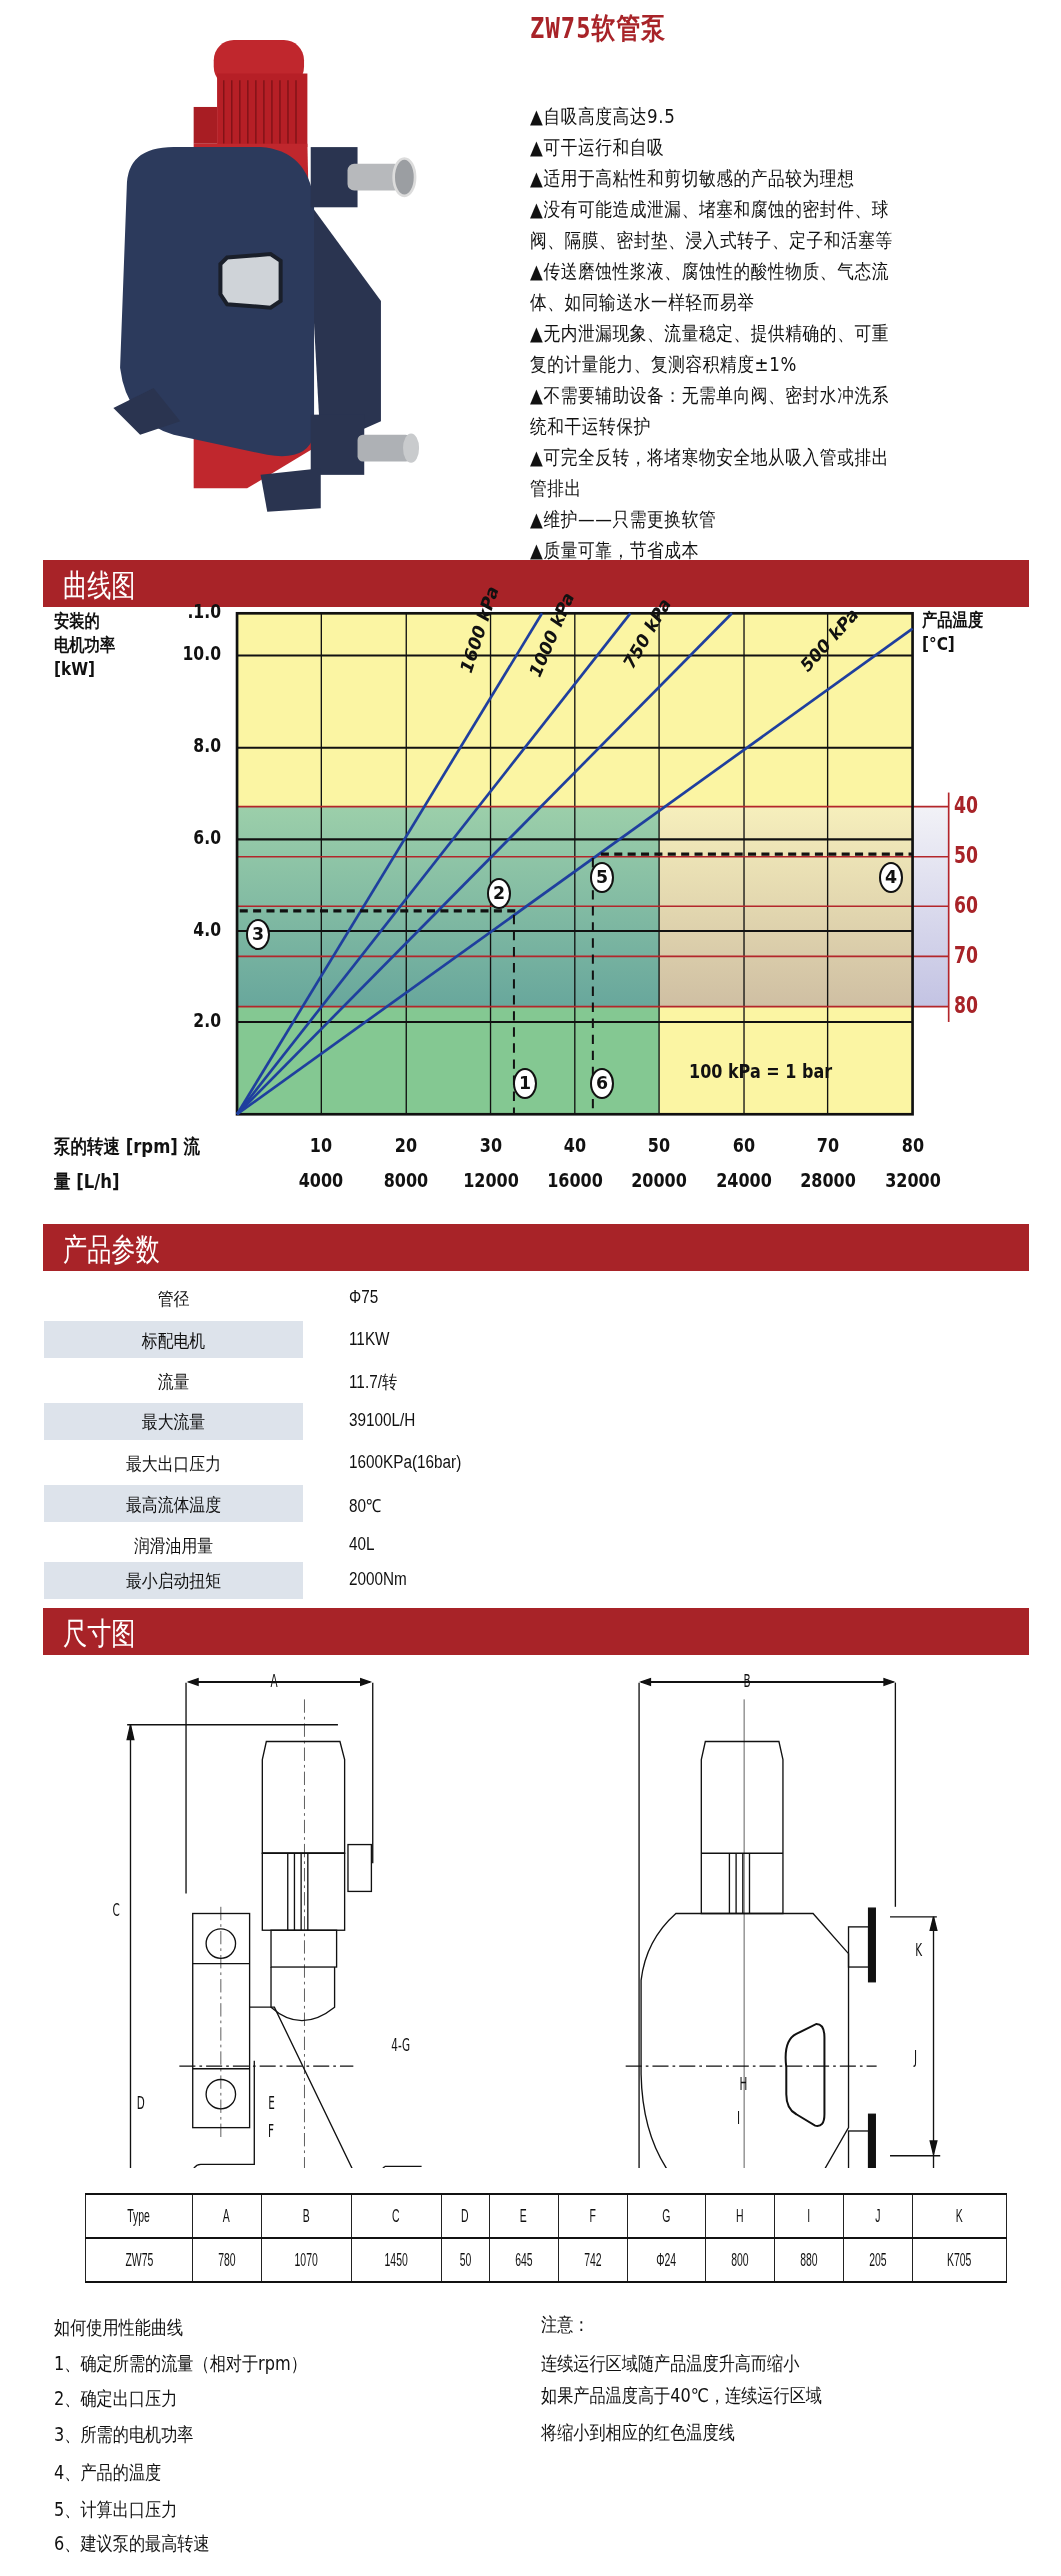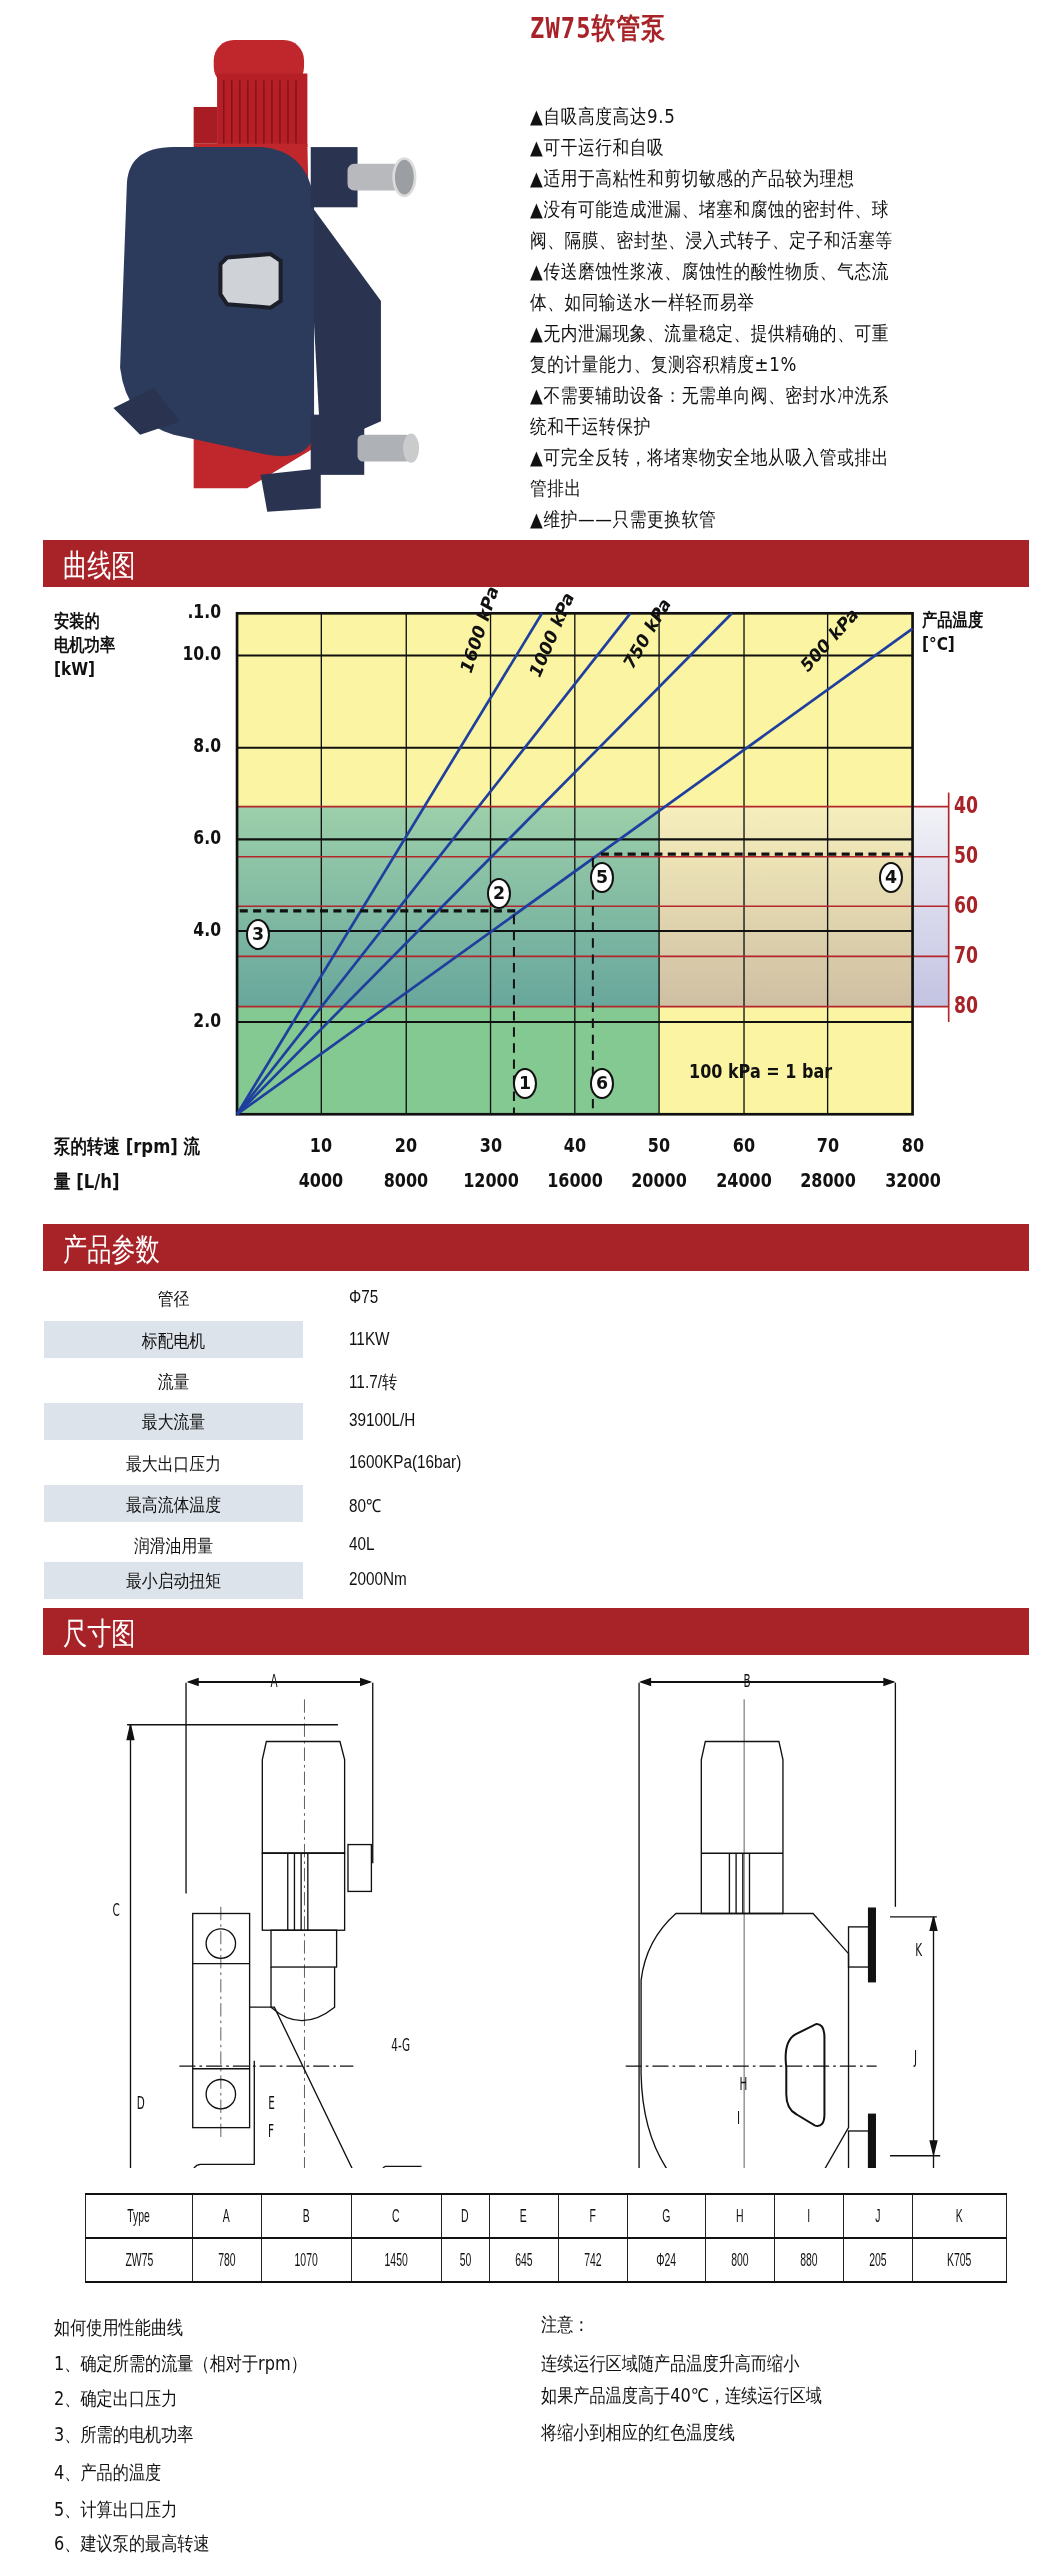--- a/index.html
+++ b/index.html
@@ -87,21 +87,21 @@
   <div class="bullet">▲无内泄漏现象、流量稳定、提供精确的、可重</div>
   <div class="bullet">复的计量能力、复测容积精度±1%</div>
   <div class="bullet">▲不需要辅助设备：无需单向阀、密封水冲洗系</div>
   <div class="bullet">统和干运转保护</div>
   <div class="bullet">▲可完全反转，将堵寒物安全地从吸入管或排出</div>
   <div class="bullet">管排出</div>
   <div class="bullet">▲维护——只需更换软管</div>
   <div class="bullet">▲质量可靠，节省成本</div>
 </div>
 
-<div class="abs banner" style="top:540px;">
+<div class="abs banner" style="top:560px;">
   <span>曲线图</span>
 </div>
 
 <div class="abs ylabel">
   <div>安装的</div>
   <div>电机功率</div>
   <div>[kW]</div>
 </div>
 
 <div class="abs tick" style="left:161px;top:599px;">.1.0</div>

